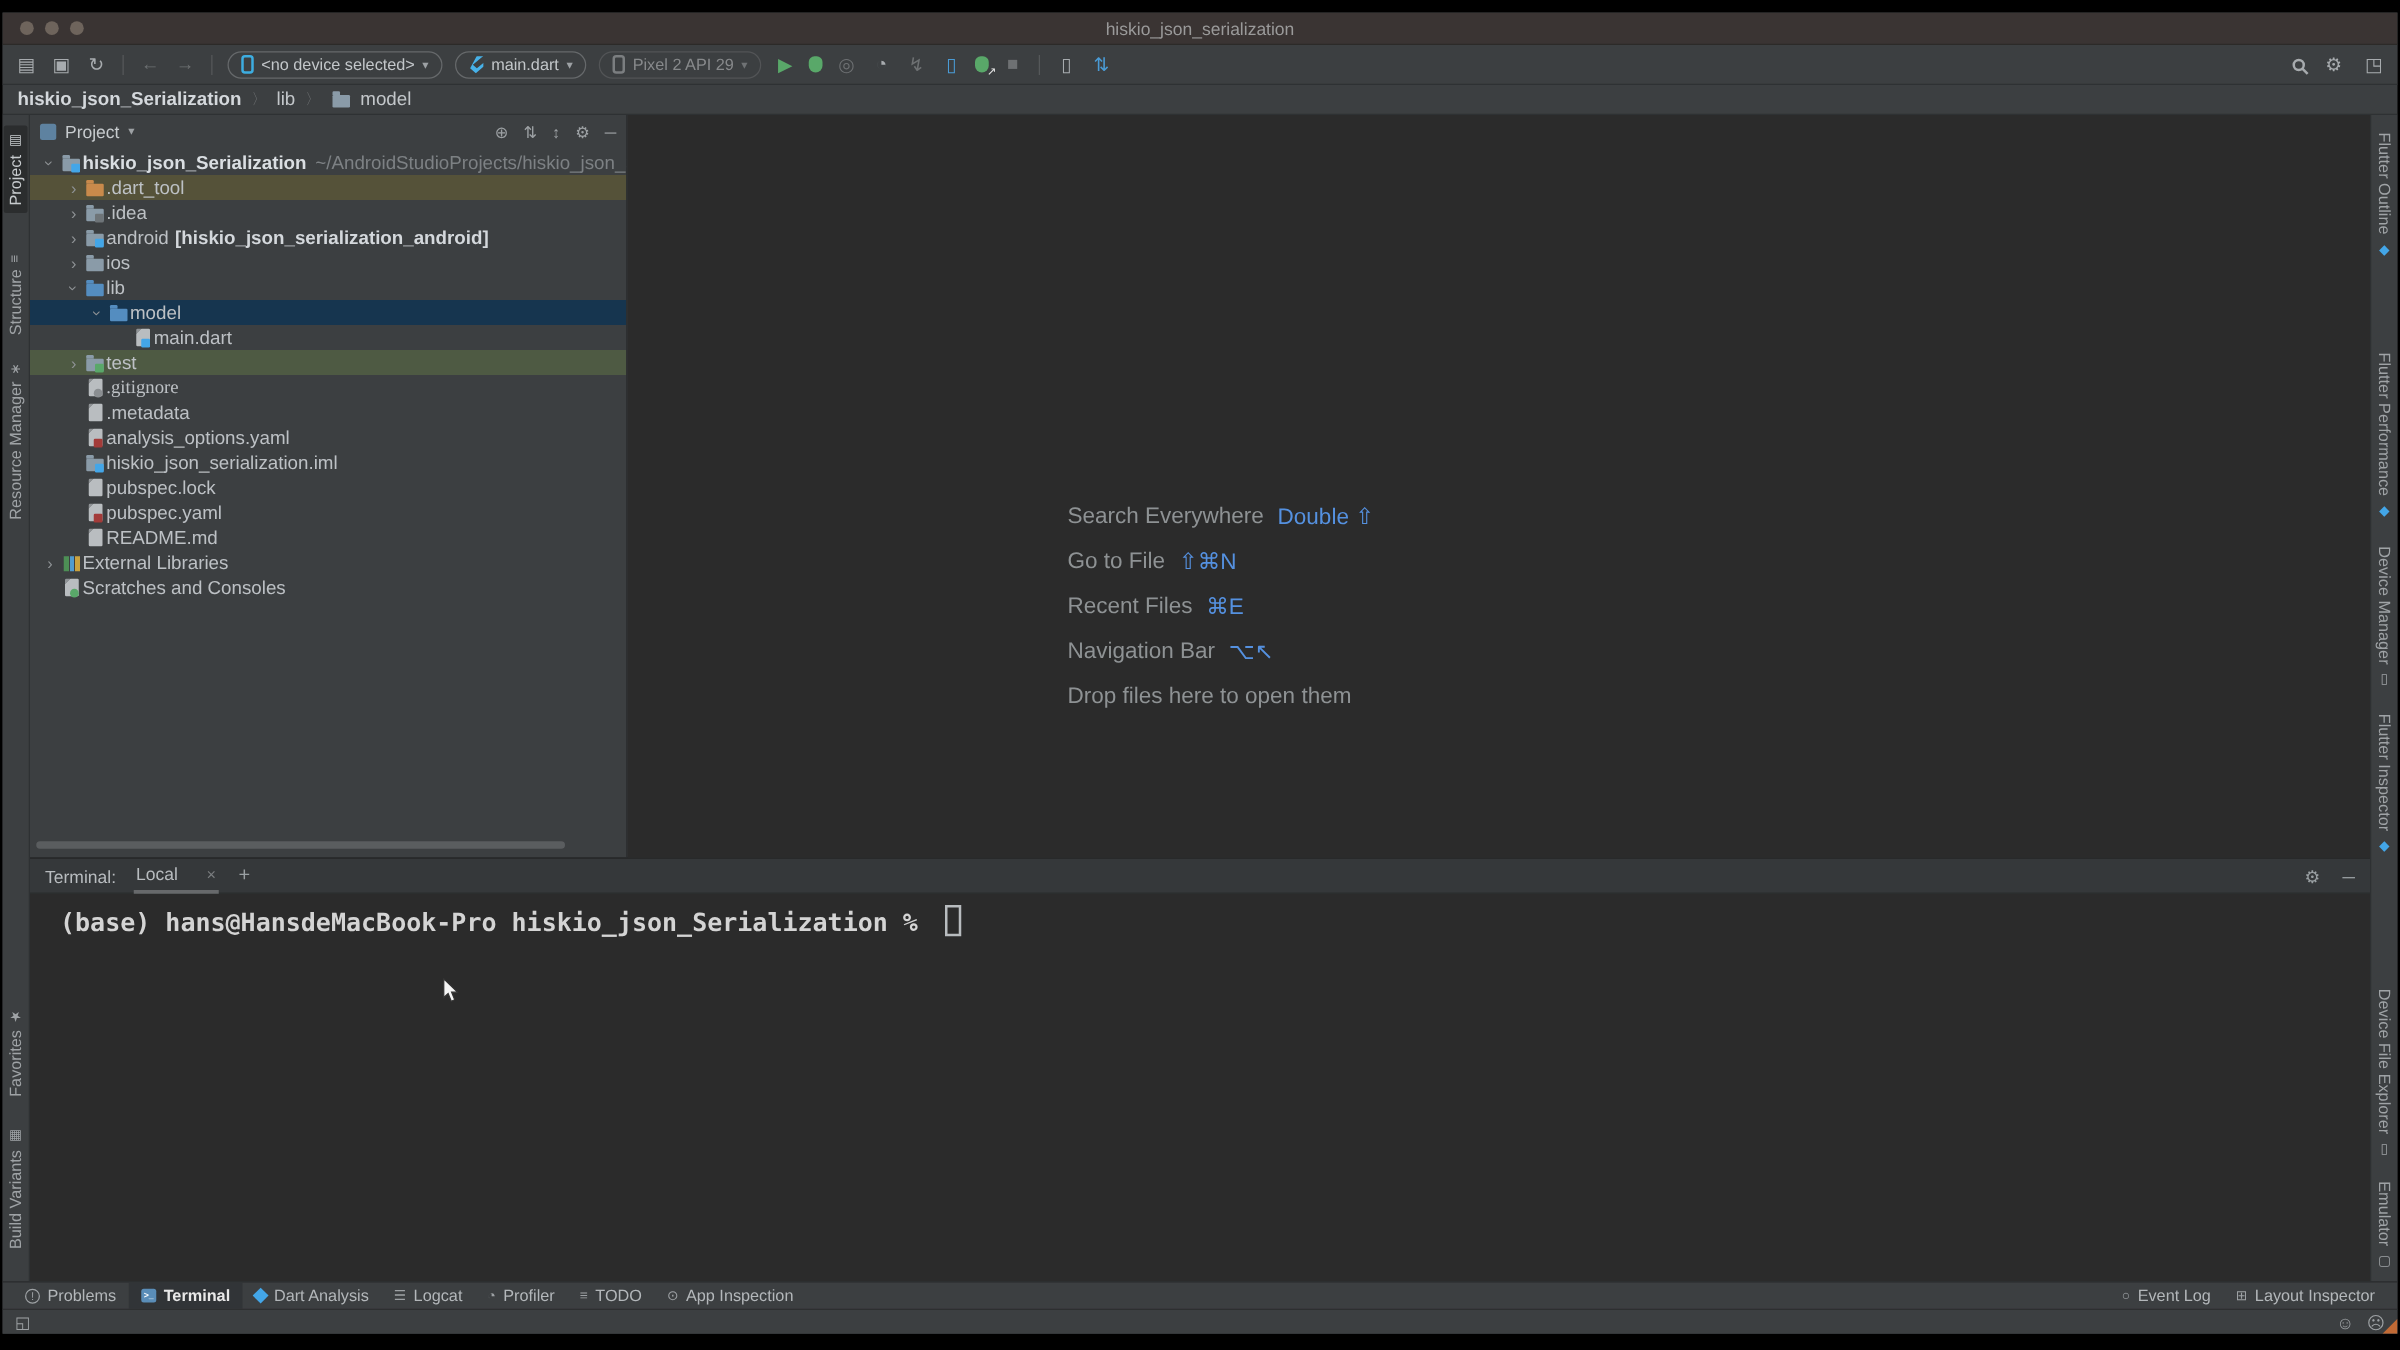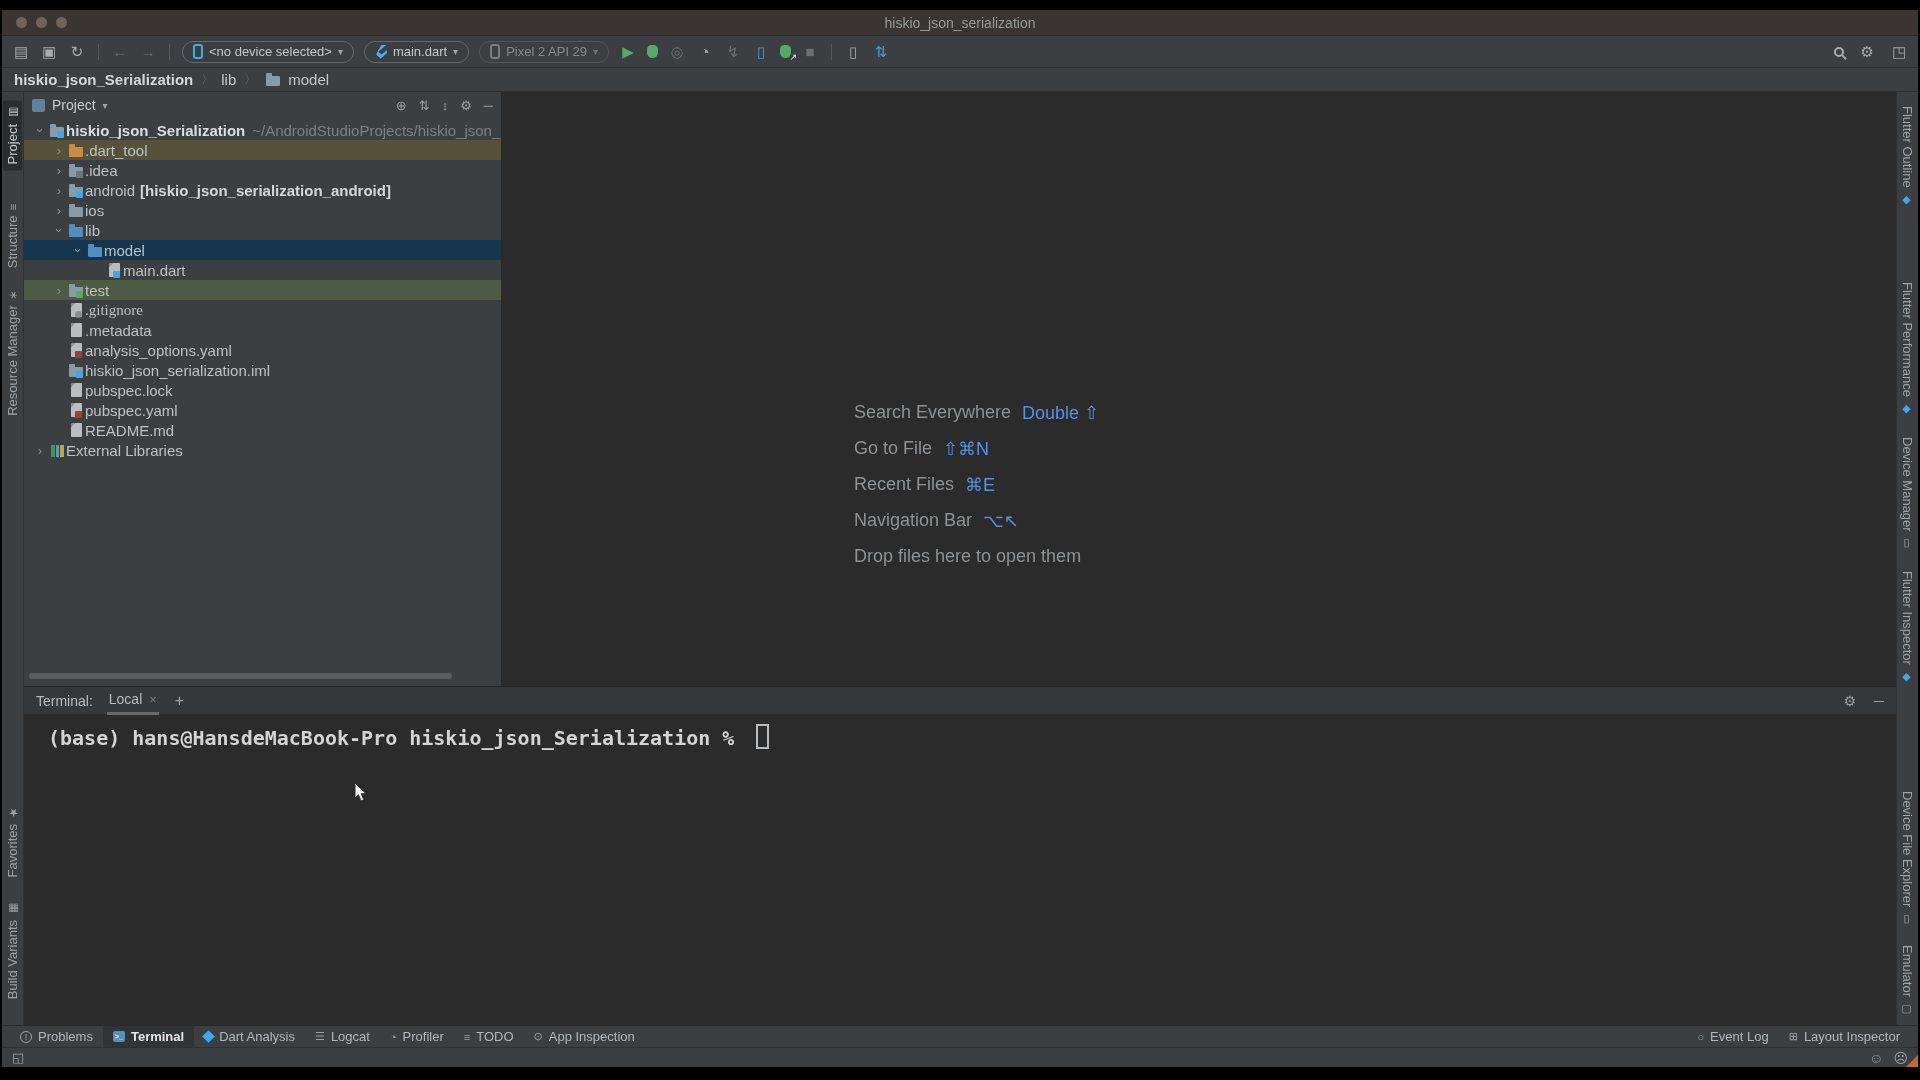--- a/index.html
+++ b/index.html
@@ -96,21 +96,21 @@
   .editor { flex:1; background:#2b2b2b; position:relative; min-width:0; }
   .hints { position:absolute; left:352px; top:310px; font-size:18px; }
   .hint-row { height:36px; display:flex; align-items:flex-start; gap:11px; }
   .hint-label { color:#8e9294; }
   .hint-keys { color:#5591e0; }
 
   
   .terminal { flex:1; background:#2b2b2b; display:flex; flex-direction:column; border-top:1px solid #232526; min-height:0; }
   .terminal-header { height:28px; background:#35383a; display:flex; align-items:center; padding:0 12px;
                      font-size:14px; color:#b8bcbf; flex:0 0 auto; border-bottom:1px solid #2a2c2d; }
-  .term-tab { margin-left:14px; display:flex; align-items:center; gap:7px; height:28px;
+  .term-tab { margin-left:14px; display:flex; align-items:center; gap:23px; height:28px;
               border-bottom:3px solid #67696b; padding:0 2px; }
   .term-close { color:#7a7d7f; font-size:13px; }
   .term-plus { margin-left:16px; color:#9aa0a3; font-size:16px; }
   .terminal-header .right { margin-left:auto; display:flex; gap:18px; color:#9aa0a3; font-size:14px; }
   .terminal-body { flex:1; padding:9px 0 0 24px; font-family:"DejaVu Sans Mono", monospace;
                    font-size:20px; font-weight:bold; color:#d4d4d4; }
   .term-cursor { display:inline-block; width:13px; height:25px; border:2px solid #b8bcbf;
                  margin-left:10px; vertical-align:-4px; }
 
   
@@ -376,20 +376,29 @@
                 </span>
                 <span class="t-label">README.md</span>
               </div>
               <div class="tree-row" style="padding-left: 8px;">
                 <span class="expander">›</span>
                 <span class="t-ico">
                   <span style="width: 13px; height: 12px; display: inline-block; background: linear-gradient(90deg, rgb(77, 143, 85) 0px, rgb(77, 143, 85) 30%, transparent 30%, transparent 38%, rgb(79, 155, 208) 38%, rgb(79, 155, 208) 62%, transparent 62%, transparent 70%, rgb(201, 162, 63) 70%, rgb(201, 162, 63) 100%); margin-top: 2px;"></span>
                 </span>
                 <span class="t-label">External Libraries</span>
               </div>
+              <div class="tree-row" style="padding-left: 8px;">
+                <span class="expander"></span>
+                <span class="t-ico">
+                  <span class="file-ico">
+                    <span class="badge" style="background: rgb(89, 168, 105); border-radius: 50%;"></span>
+                  </span>
+                </span>
+                <span class="t-label">Scratches and Consoles</span>
+              </div>
             </div>
           <div class="hscroll-thumb"></div>
         </div>
 
         <div class="editor">
           <div class="hints" id="hints">
               <div class="hint-row">
                 <span class="hint-label">Search Everywhere</span>
                 <span class="hint-keys">Double ⇧</span>
               </div>

